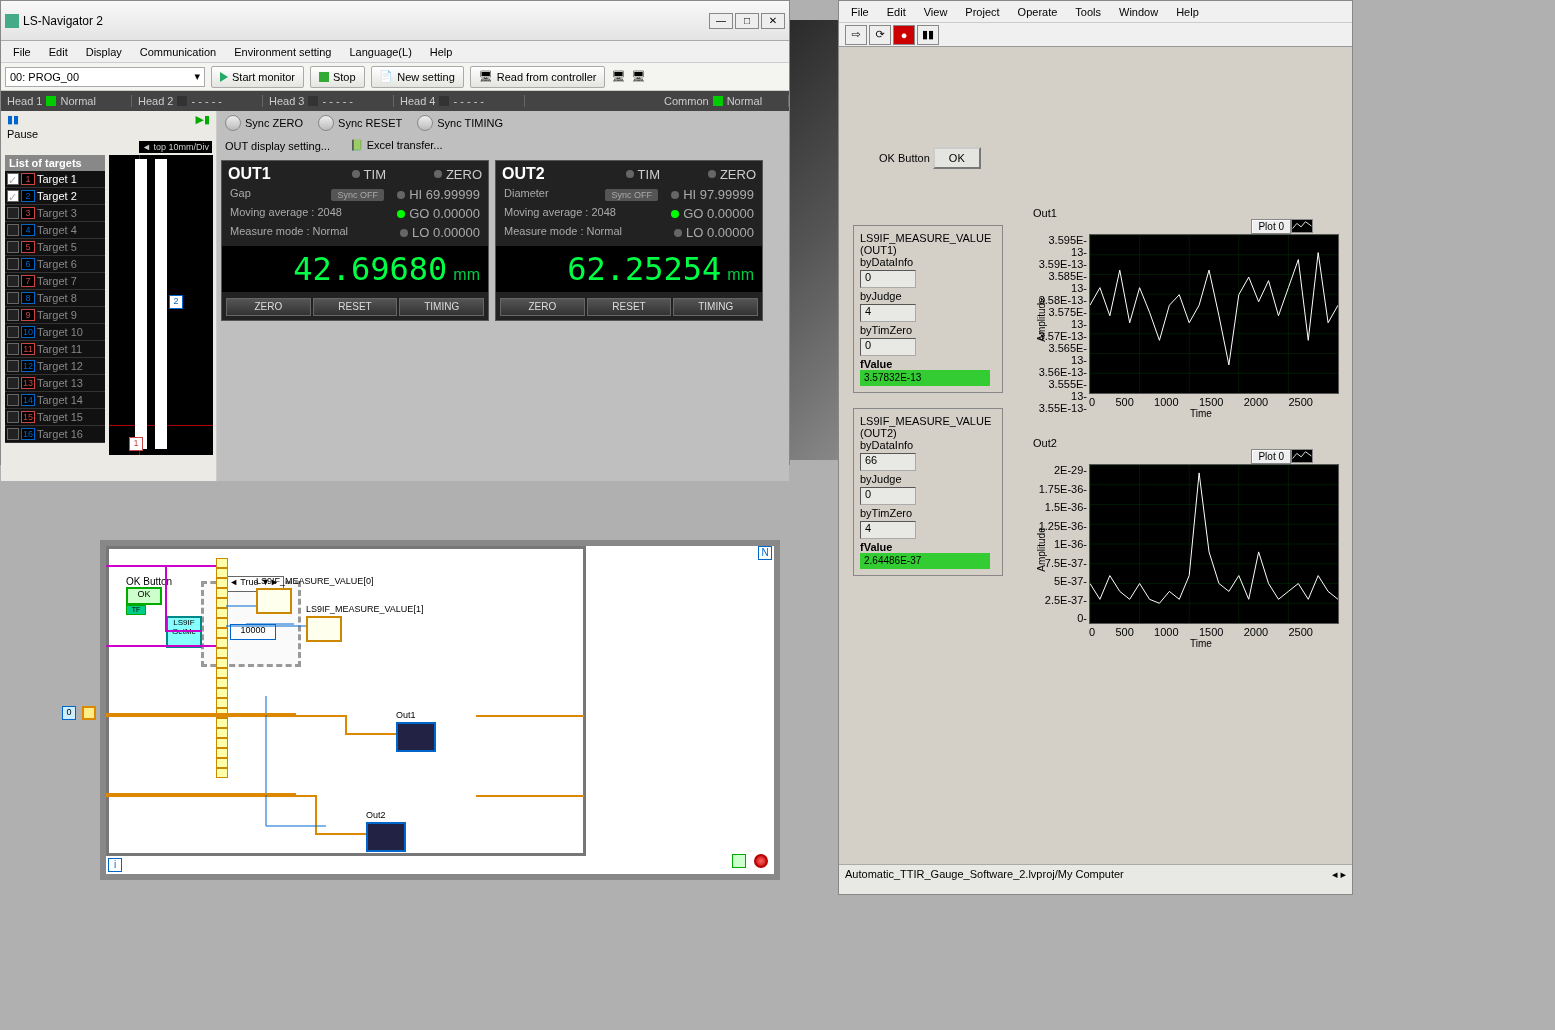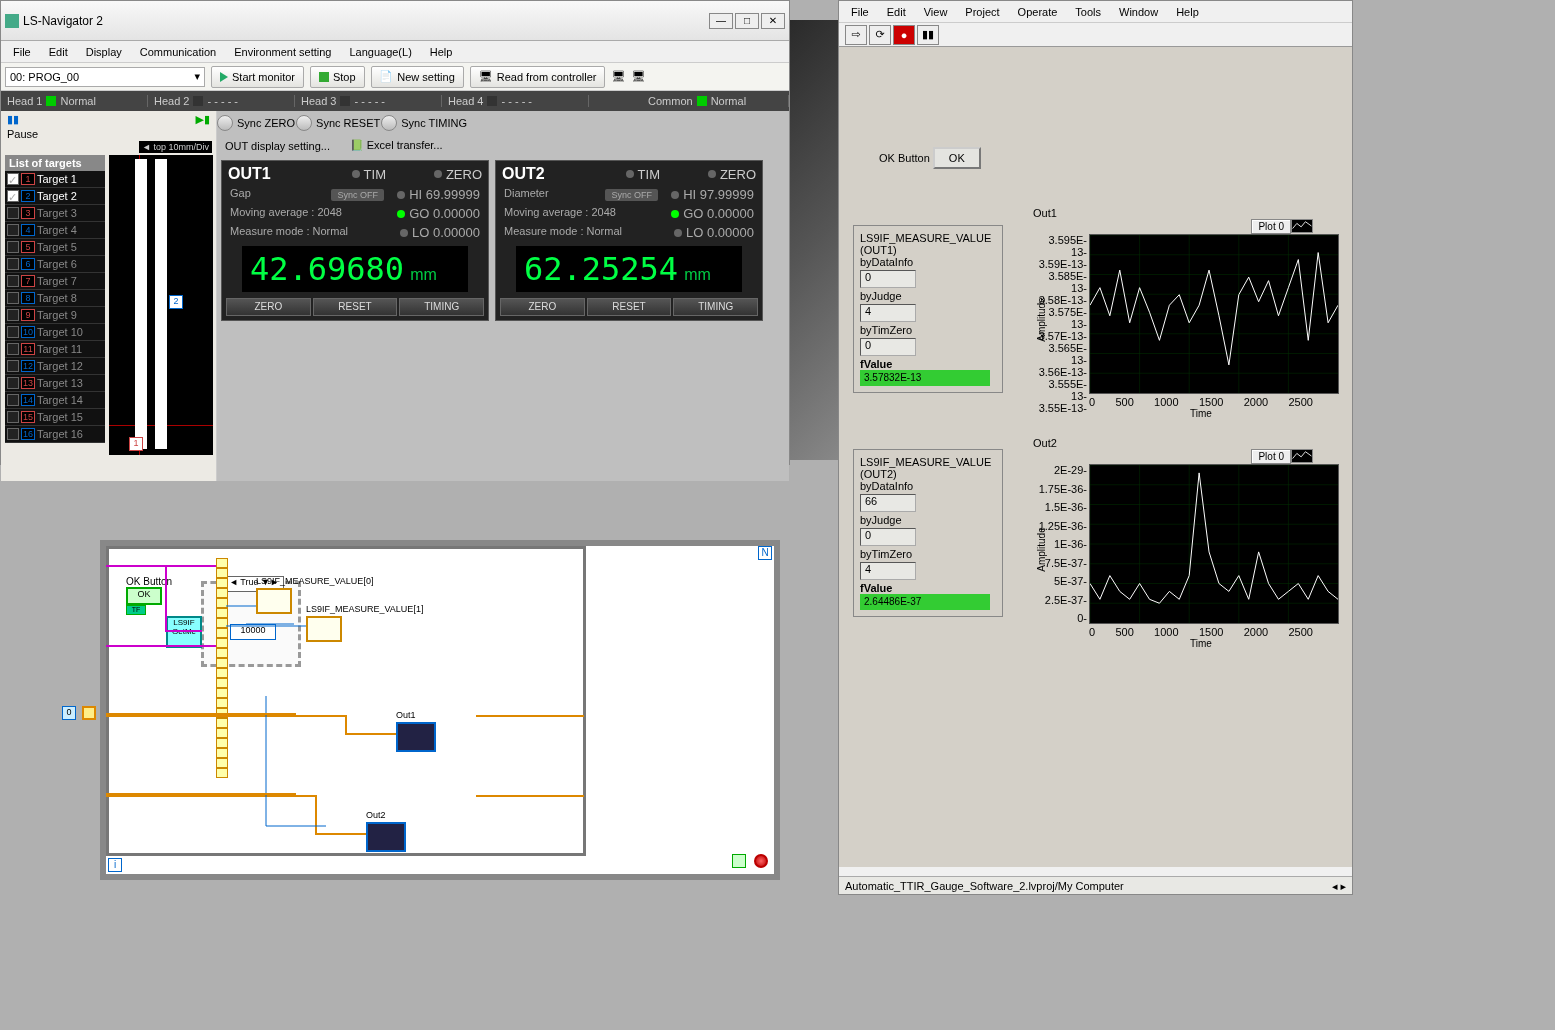--- a/index.html
+++ b/index.html
@@ -10,46 +10,46 @@
 .titlebar .icons{display:flex;gap:2px}
 .win-btn{width:24px;height:16px;border:1px solid #888;background:#eee;font-size:10px;display:flex;align-items:center;justify-content:center;cursor:pointer}
 .menubar{height:22px;display:flex;align-items:center;padding:0 4px;gap:2px;border-bottom:1px solid #ccc}
 .menu-item{padding:2px 8px;cursor:pointer}
 .toolbar{height:28px;display:flex;align-items:center;padding:2px 4px;gap:6px;border-bottom:1px solid #ccc;background:#f4f4f0}
 .sel{height:20px;border:1px solid #aaa;background:#fff;padding:0 4px;display:flex;align-items:center;min-width:200px}
 .tb-btn{height:22px;border:1px solid #aaa;background:linear-gradient(#fff,#e4e4e0);padding:0 8px;display:flex;align-items:center;gap:4px;cursor:pointer;border-radius:2px}
 .tri{width:0;height:0;border-top:5px solid transparent;border-bottom:5px solid transparent;border-left:8px solid #2a6}
 .sq{width:10px;height:10px;background:#3a3}
 .headbar{height:20px;background:#444;display:flex;align-items:center;color:#ccc;font-size:10px}
-.headcell{width:147px;border-right:1px solid #666;padding:0 6px;display:flex;align-items:center;gap:4px}
+.headcell{width:131px;border-right:1px solid #666;padding:0 6px;display:flex;align-items:center;gap:4px}
 .led{width:10px;height:10px;background:#0c0;display:inline-block}
 .led.off{background:#333}
 .target-list{position:absolute;top:40px;left:8px;width:100px;background:#111;color:#aaa;font-size:10px}
 .tl-head{background:#888;color:#fff;padding:2px 4px;font-weight:bold;font-size:11px}
 .tl-row{display:flex;align-items:center;height:17px;border-bottom:1px solid #333;padding:0 2px}
 .tl-chk{width:12px;height:12px;border:1px solid #666;background:#222;margin-right:2px}
 .tl-chk.on{background:#fff}
 .tl-num{width:14px;height:12px;border:1px solid #c44;background:#000;color:#c44;font-size:9px;text-align:center;margin-right:2px}
 .tl-num.b{border-color:#06c;color:#06c}
 .chart-area{position:absolute;left:112px;top:40px;width:100px;height:310px;background:#000}
 .cross-v{position:absolute;left:30px;top:0;width:1px;height:100%;background:#a00}
 .cross-h{position:absolute;left:0;top:270px;width:100%;height:1px;background:#a00}
 .marker{position:absolute;width:14px;height:14px;background:#fff;border:1px solid #06c;color:#06c;font-size:9px;text-align:center}
 
-.sync-row{display:flex;gap:1px;padding:4px 0;align-items:center}
+.sync-row{display:flex;gap:15px;padding:4px 8px;align-items:center}
 .sync-btn{cursor:pointer;display:flex;align-items:center;gap:4px}
 .circ{width:16px;height:16px;border-radius:50%;background:linear-gradient(#eee,#bbb);border:1px solid #888}
 .out-settings{display:flex;gap:20px;padding:4px 8px;align-items:center}
 .out-panel{display:flex;gap:6px;padding:4px}
 .out-box{width:268px;background:#222;border:1px solid #555;color:#ccc}
 .out-head{display:flex;align-items:center;padding:4px 6px;gap:6px}
 .out-title{color:#fff;font-size:16px;font-weight:bold;flex:1}
 .pill{background:#555;padding:1px 6px;font-size:9px;border-radius:2px}
 .out-sub{padding:0 8px 4px;font-size:10px;color:#aaa;display:flex;justify-content:space-between}
-.out-val{background:#000;color:#0f4;font-size:32px;text-align:left;padding:4px 8px;margin:2px 20px;font-family:Consolas,monospace}
+.out-val{background:#000;color:#0f4;font-size:32px;text-align:right;padding:4px 8px;margin:2px 0;font-family:Consolas,monospace}
 .out-val .unit{font-size:16px;color:#0c4;margin-left:6px}
 .out-btns{display:flex;gap:2px;padding:4px}
 .out-btn{flex:1;height:18px;background:linear-gradient(#555,#333);color:#ddd;text-align:center;font-size:10px;border:1px solid #666;line-height:16px;cursor:pointer}
 .dot{width:8px;height:8px;border-radius:50%;background:#666;display:inline-block;margin-right:2px}
 .dot.g{background:#0f0}
 .stat{font-size:13px;display:flex;align-items:center;gap:2px;width:90px;justify-content:flex-end}
 
 .lv-panel{background:#d4d0c8}
 .lv-toolbar{height:24px;display:flex;align-items:center;gap:2px;padding:2px 6px;border-bottom:1px solid #999}
 .lv-tb-btn{width:22px;height:20px;border:1px solid #888;background:#eee;display:flex;align-items:center;justify-content:center}
@@ -71,21 +71,21 @@
 .while-loop{left:190px;top:12px;width:480px;height:310px;border:3px solid #777;background:#fff}
 .case{position:absolute;left:95px;top:35px;width:100px;height:86px;border:3px dashed #999;background:#fafafa}
 .case-sel{position:absolute;left:20px;top:-8px;width:60px;height:16px;border:1px solid #666;background:#fff;font-size:9px;text-align:center}
 .ok-ctrl{position:absolute;left:20px;top:30px;width:60px}
 .ok-btn-bd{border:2px solid #0a0;background:#cfc;width:36px;height:18px;font-size:9px;text-align:center}
 .wire-o{stroke:#d80;stroke-width:2;fill:none}
 .wire-p{stroke:#c0c;stroke-width:2;fill:none}
 .wire-b{stroke:#06c;stroke-width:1;fill:none}
 .node{position:absolute;border:2px solid #c80;background:#ffe;font-size:8px;text-align:center}
 .graph-ind{position:absolute;width:40px;height:30px;border:2px solid #06c;background:#224}
-.status{position:absolute;bottom:0;left:0;right:0;height:18px;background:#e8e8e4;border-top:1px solid #aaa;padding:0 6px;font-size:10px;line-height:18px}
+.status{position:absolute;bottom:0;left:0;right:0;height:30px;background:#e8e8e4;border-top:1px solid #aaa;padding:0 6px;font-size:10px;line-height:18px}
 .ok-fp{border:2px outset #ccc;background:#e4e4e0;padding:3px 14px;cursor:pointer;font-size:11px}
 .bg-photo{position:absolute;left:790px;top:20px;width:50px;height:440px;background:linear-gradient(135deg,#2a2a2a,#555,#888);z-index:0}
 </style>
 </head>
 <body>
 
 <div class="bg-photo"></div>
 
 <div class="window" style="left:0;top:0;width:790px;height:465px">
  <div class="titlebar">
@@ -367,21 +367,21 @@
           <label>LS9IF_MEASURE_VALUE (OUT1)</label>
   <label>byDataInfo</label>
           <div class="num-field">0</div>
   <label>byJudge</label>
           <div class="num-field">4</div>
   <label>byTimZero</label>
           <div class="num-field">0</div>
   <label style="font-weight:bold">fValue</label>
           <div class="fval">3.57832E-13</div>
         </div>
-        <div class="cluster" style="margin-top: 56px;">
+        <div class="cluster" style="margin-top: 15px;">
           <label>LS9IF_MEASURE_VALUE (OUT2)</label>
   <label>byDataInfo</label>
           <div class="num-field">66</div>
   <label>byJudge</label>
           <div class="num-field">0</div>
   <label>byTimZero</label>
           <div class="num-field">4</div>
   <label style="font-weight:bold">fValue</label>
           <div class="fval">2.64486E-37</div>
         </div>

